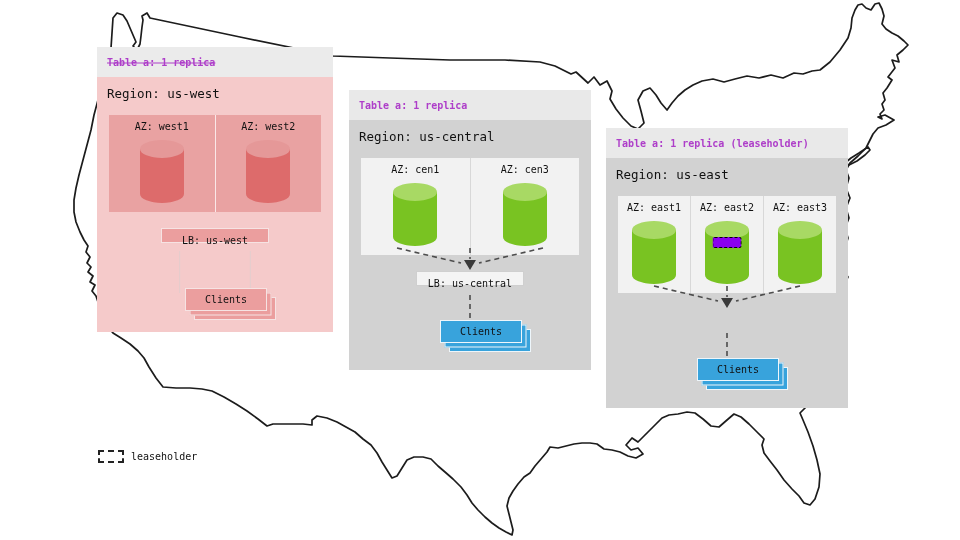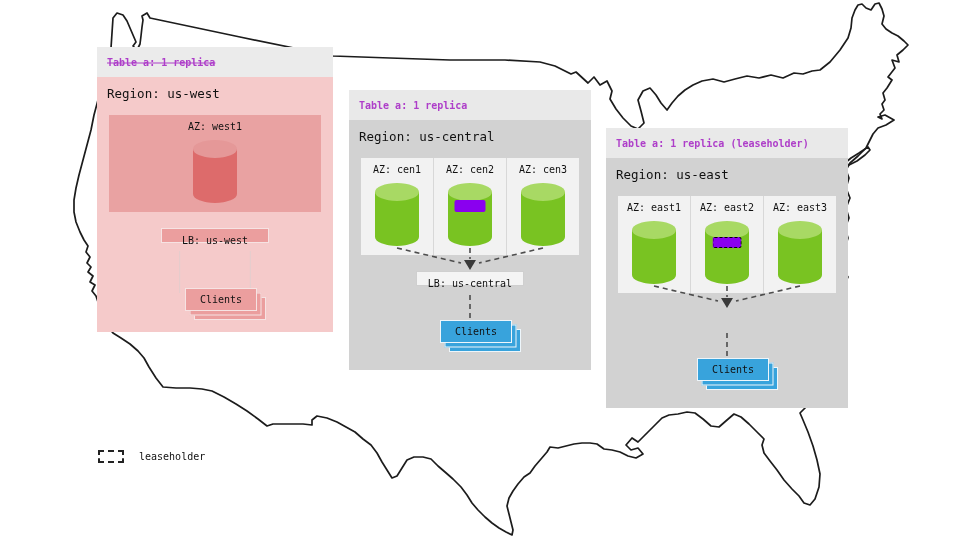--- a/index.html
+++ b/index.html
@@ -23,30 +23,30 @@
   .cyl{display:block;margin:7px auto 0;}
   .cyl-body{fill:var(--cyl-body);}
   .cyl-top{fill:var(--cyl-top);}
   .chip{position:absolute;left:50%;top:42px;transform:translateX(-50%);
         width:31px;height:12px;background:var(--chip);border-radius:2px;}
   .chip--leaseholder{border:1.5px dashed #000;top:41px;width:27px;height:9px;}
   .connectors{position:absolute;left:0;top:0;pointer-events:none;}
   .lb-box{position:absolute;left:50%;transform:translateX(-50%);top:181px;width:108px;height:15px;
           line-height:23px;text-align:center;font-size:10px;background:var(--box-bg);
           border:1px solid var(--box-border);box-sizing:border-box;}
-  .clients-stack{position:absolute;left:50%;margin-left:-30px;top:230px;width:72px;height:23px;}
+  .clients-stack{position:absolute;left:50%;margin-left:-30px;top:230px;width:82px;height:23px;}
   .panel--west .clients-stack{top:241px;}
   .clients-layer{position:absolute;left:0;top:0;width:100%;height:100%;
                  background:var(--clients-bg);border:1px solid var(--clients-border);box-sizing:border-box;}
   .clients-layer.l2{transform:translate(9px,9px);}
   .clients-layer.l1{transform:translate(4.5px,4.5px);}
   .clients-front{position:absolute;left:0;top:0;width:100%;height:100%;
                  background:var(--clients-bg);border:1px solid var(--clients-border);box-sizing:border-box;
                  text-align:center;line-height:21px;font-size:10px;}
-  .legend{position:absolute;left:98px;top:450px;display:flex;align-items:center;gap:15px;}
+  .legend{position:absolute;left:98px;top:450px;display:flex;align-items:center;gap:7px;}
   .legend-swatch{width:22px;height:9px;border:2px dashed #222;background:transparent;}
   .legend-label{font-size:10px;}
 </style>
 </head>
 <body>
 
 <div id="stage">
 
   <svg id="map" width="960" height="540" viewBox="0 0 960 540">
     <path fill="none" stroke="#1c1c1c" stroke-width="1.7" stroke-linejoin="round" stroke-linecap="round" d="
@@ -73,20 +73,28 @@
     <div class="region-title">Region: us-west</div>
     <div class="az-container">
       <div class="az-cell">
         <div class="az-label">AZ: west1</div>
         <svg class="cyl" width="46" height="66" viewBox="0 0 46 66">
           <path class="cyl-body" d="M1,10 V55 A22,9 0 0 0 45,55 V10 Z"></path>
           <ellipse class="cyl-top" cx="23" cy="10" rx="22" ry="9"></ellipse>
         </svg>
 
       </div>
+      <div class="az-cell">
+        <div class="az-label">AZ: west2</div>
+        <svg class="cyl" width="46" height="66" viewBox="0 0 46 66">
+          <path class="cyl-body" d="M1,10 V55 A22,9 0 0 0 45,55 V10 Z"></path>
+          <ellipse class="cyl-top" cx="23" cy="10" rx="22" ry="9"></ellipse>
+        </svg>
+
+      </div>
     </div>
     <svg class="connectors" width="236" height="285" viewBox="0 0 236 285">
       <line x1="82.7" y1="204" x2="82.7" y2="246" stroke="#e3cdcd" stroke-width="1"></line>
       <line x1="153.3" y1="204" x2="153.3" y2="263" stroke="#e3cdcd" stroke-width="1"></line>
     </svg>
     <div class="lb-box">LB: us-west</div>
     <div class="clients-stack">
       <div class="clients-layer l2"></div>
       <div class="clients-layer l1"></div>
       <div class="clients-front">Clients</div>
@@ -99,28 +107,20 @@
     </div>
     <div class="region-title">Region: us-central</div>
     <div class="az-container">
       <div class="az-cell">
         <div class="az-label">AZ: cen1</div>
         <svg class="cyl" width="46" height="66" viewBox="0 0 46 66">
           <path class="cyl-body" d="M1,10 V55 A22,9 0 0 0 45,55 V10 Z"></path>
           <ellipse class="cyl-top" cx="23" cy="10" rx="22" ry="9"></ellipse>
         </svg>
 
-      </div>
-      <div class="az-cell">
-        <div class="az-label">AZ: cen2</div>
-        <svg class="cyl" width="46" height="66" viewBox="0 0 46 66">
-          <path class="cyl-body" d="M1,10 V55 A22,9 0 0 0 45,55 V10 Z"></path>
-          <ellipse class="cyl-top" cx="23" cy="10" rx="22" ry="9"></ellipse>
-        </svg>
-        <div class="chip"></div>
       </div>
       <div class="az-cell">
         <div class="az-label">AZ: cen3</div>
         <svg class="cyl" width="46" height="66" viewBox="0 0 46 66">
           <path class="cyl-body" d="M1,10 V55 A22,9 0 0 0 45,55 V10 Z"></path>
           <ellipse class="cyl-top" cx="23" cy="10" rx="22" ry="9"></ellipse>
         </svg>
 
       </div>
     </div>

